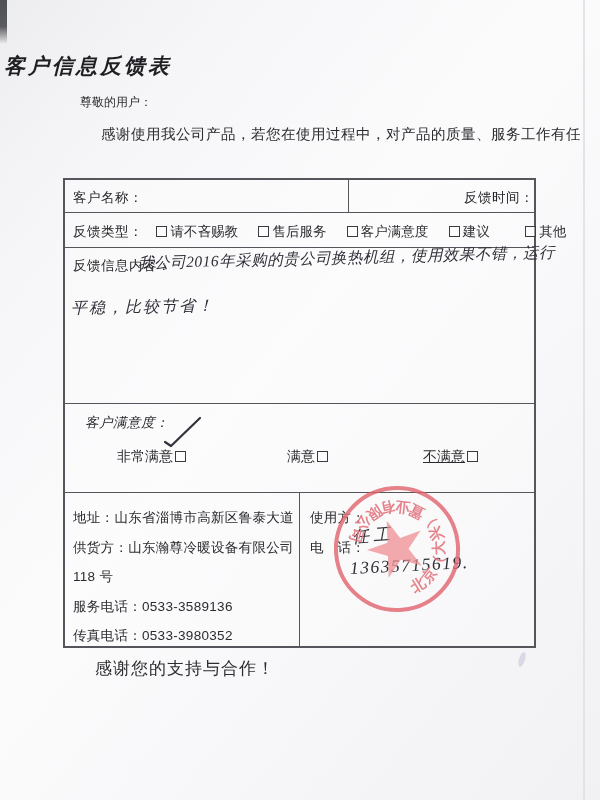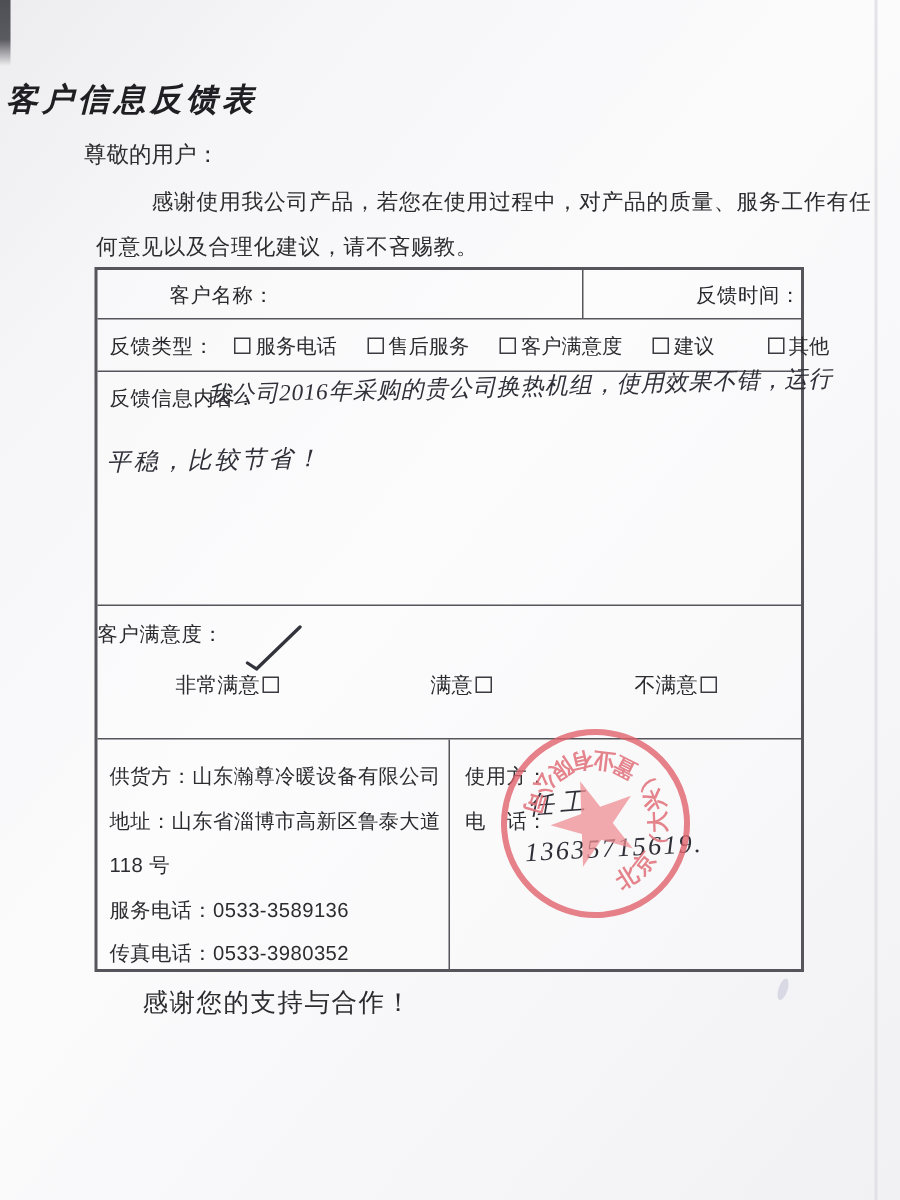--- a/index.html
+++ b/index.html
@@ -23,55 +23,55 @@
     background:#dddde3;opacity:.8;
   }
   .ink-smudge{
     position:absolute;left:519px;top:652px;width:6px;height:15px;
     background:#b9b9d0;border-radius:50%;opacity:.45;transform:rotate(18deg);
   }
   .doc-title{
     position:absolute;left:4px;top:52px;width:600px;text-align:left;
     font-size:21px;font-weight:700;letter-spacing:3px;color:#1f1f23;font-style:italic;
   }
-  .greeting{position:absolute;left:56px;top:94px;font-size:15px;}
+  .greeting{position:absolute;left:80px;top:94px;font-size:12px;}
   .intro-1{position:absolute;left:101px;top:125px;font-size:14.5px;letter-spacing:.5px;}
   .intro-2{position:absolute;left:64px;top:155px;font-size:14.5px;letter-spacing:.5px;}
   .footer-line{position:absolute;left:95px;top:657px;font-size:17px;letter-spacing:1px;}
 
   
   .form-table{
     position:absolute;left:63px;top:178px;width:473px;height:470px;
     border:2px solid #55555b;box-sizing:border-box;background:rgba(255,255,255,.25);
   }
   .row{position:absolute;left:0;width:100%;box-sizing:border-box;}
   .r1{top:0;height:33px;border-bottom:1.5px solid #55555b;}
   .r2{top:33px;height:35px;border-bottom:1.5px solid #55555b;}
   .r3{top:68px;height:156px;border-bottom:1.5px solid #55555b;}
   .r4{top:224px;height:89px;border-bottom:1.5px solid #55555b;}
   .r5{top:313px;height:153px;}
   .cell-label{font-size:13.5px;color:#28282c;letter-spacing:.5px;}
   .r1 .left-cell{
     position:absolute;left:0;top:0;width:284px;height:100%;
-    border-right:1.5px solid #55555b;box-sizing:border-box;padding:8px 0 0 8px;margin-left:40px;
+    border-right:1.5px solid #55555b;box-sizing:border-box;padding:8px 0 0 8px;
   }
   .r1 .right-cell{position:absolute;left:242px;top:0;right:0;height:100%;padding:8px 0 0 10px;box-sizing:border-box;text-align:right;}
   .r2-inner{padding:9px 0 0 8px;white-space:nowrap;}
   .cbx{
     display:inline-block;width:11px;height:11px;border:1.5px solid #3a3a40;
     vertical-align:-1px;margin:0 3px 0 0;box-sizing:border-box;background:rgba(255,255,255,.4);
   }
   .cbx.after{margin:0 0 0 2px;}
   .type-opt{margin-right:16px;font-size:13.5px;}
   .r3-label{position:absolute;left:8px;top:9px;}
-  .r4-label{position:absolute;left:0;top:10px;}
+  .r4-label{position:absolute;left:20px;top:10px;font-style:italic;}
   .sat-row{position:absolute;left:0;top:44px;width:100%;font-size:14px;}
   .sat-opt1{position:absolute;left:52px;}
   .sat-opt2{position:absolute;left:222px;text-align:right;}
-  .sat-opt3{position:absolute;left:358px;}
+  .sat-opt3{position:absolute;left:358px;text-decoration:underline;}
   .r5 .left-cell{
     position:absolute;left:0;top:0;width:235px;height:100%;
     border-right:1.5px solid #55555b;box-sizing:border-box;padding:10px 6px 0 8px;
   }
   .r5 .right-cell{position:absolute;left:235px;top:0;right:0;height:100%;padding:10px 0 16px 10px;box-sizing:border-box;}
   .info-line{font-size:13.5px;line-height:29.5px;letter-spacing:.3px;white-space:nowrap;}
 
   
   .hand{
     font-family:cursive;
@@ -94,40 +94,39 @@
 
 <div class="scan">
 
   <div class="artifact-topleft"></div>
   <div class="artifact-rightline"></div>
   <div class="ink-smudge"></div>
 
   <div class="doc-title">客户信息反馈表</div>
   <div class="greeting">尊敬的用户：</div>
   <div class="intro-1">感谢使用我公司产品，若您在使用过程中，对产品的质量、服务工作有任</div>
-  <div class="intro-2">何意见以及合理化建议，请不吝赐教。</div>
 
   <div class="form-table">
 
     <div class="row r1">
       <div class="left-cell">
         <span class="cell-label">客户名称：</span>
         <span></span>
       </div>
       <div class="right-cell">
         <span class="cell-label">反馈时间：</span>
         <span></span>
       </div>
     </div>
 
     <div class="row r2">
       <div class="r2-inner">
         <span class="cell-label">反馈类型：</span>
         <span style="margin-right:9px;"></span>
-        <span class="type-opt"><span class="cbx"></span><span>服务电话</span></span>
+        <span class="type-opt"><span class="cbx"></span><span>请不吝赐教</span></span>
         <span class="type-opt"><span class="cbx"></span><span>售后服务</span></span>
         <span class="type-opt"><span class="cbx"></span><span>客户满意度</span></span>
         <span class="type-opt" style="margin-right:10px;"><span class="cbx"></span><span>建议</span></span>
         <span class="type-opt" style="margin-right:0;padding-left:21px;"><span class="cbx"></span><span>其他</span></span>
       </div>
     </div>
 
     <div class="row r3">
       <span class="cell-label r3-label">反馈信息内容：</span>
     </div>
@@ -136,22 +135,22 @@
       <span class="cell-label r4-label">客户满意度：</span>
       <div class="sat-row">
         <span class="sat-opt1"><span>非常满意</span><span class="cbx after"></span></span>
         <span class="sat-opt2"><span>满意</span><span class="cbx after"></span></span>
         <span class="sat-opt3"><span>不满意</span><span class="cbx after"></span></span>
       </div>
     </div>
 
     <div class="row r5">
       <div class="left-cell">
+        <div class="info-line">地址：山东省淄博市高新区鲁泰大道</div>
         <div class="info-line">供货方：山东瀚尊冷暖设备有限公司</div>
-        <div class="info-line">地址：山东省淄博市高新区鲁泰大道</div>
         <div class="info-line">118 号</div>
         <div class="info-line">服务电话：0533-3589136</div>
         <div class="info-line">传真电话：0533-3980352</div>
       </div>
       <div class="right-cell">
         <div class="info-line">使用方：</div>
         <div class="info-line">电　话：</div>
       </div>
     </div>
   </div>

